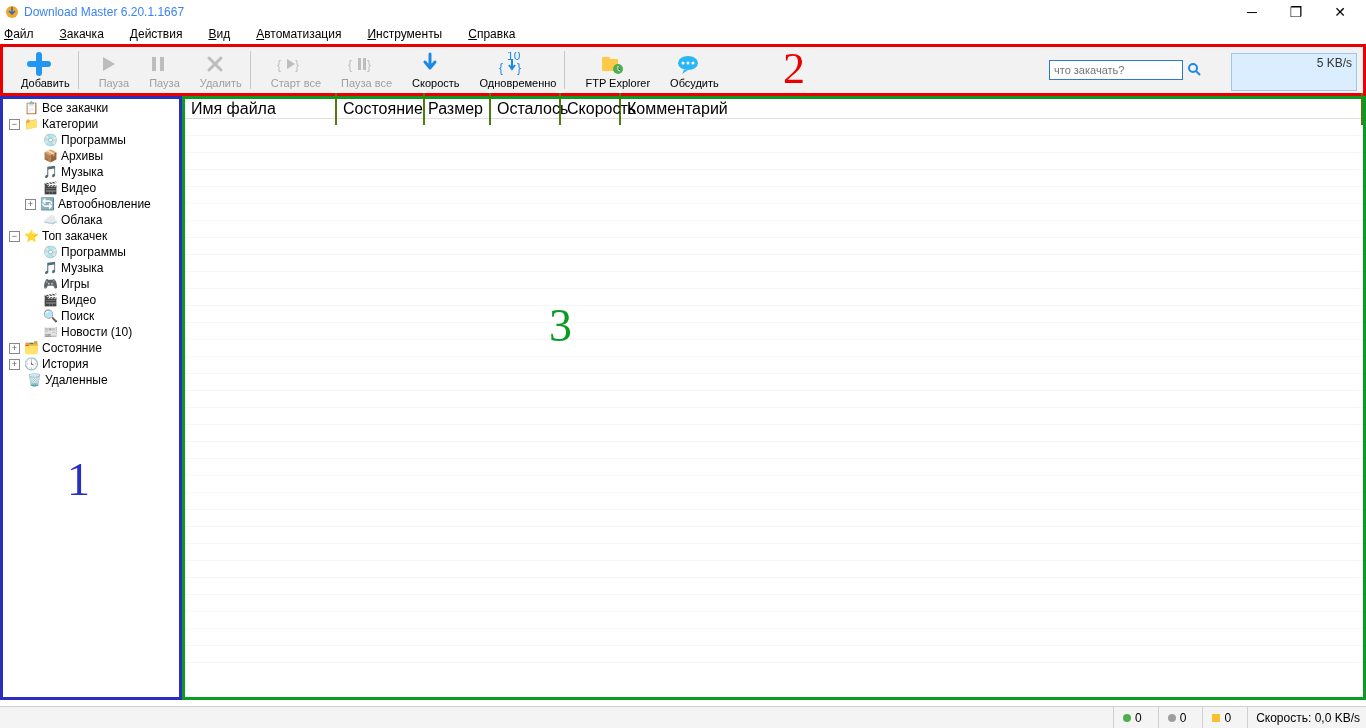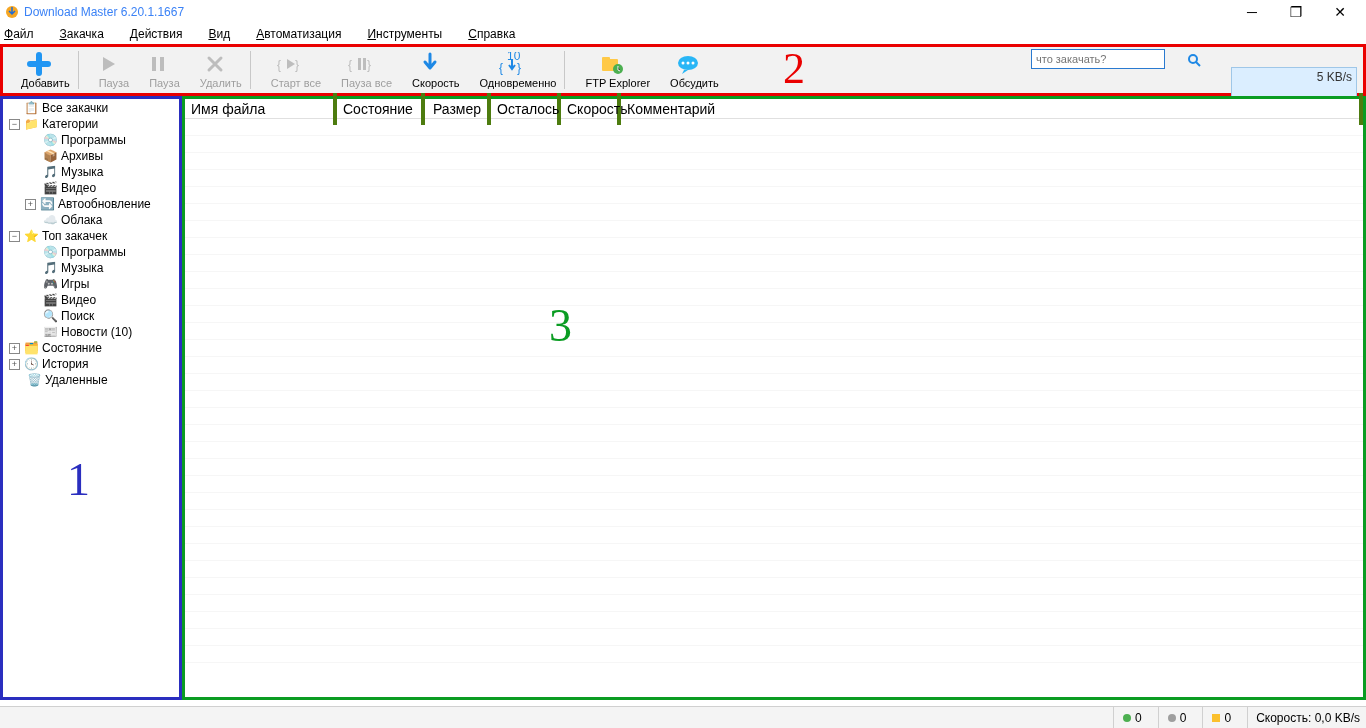--- a/index.html
+++ b/index.html
@@ -15,39 +15,39 @@
 .menubar span { font-size:12px; color:#000; border-bottom:1px solid transparent; }
 .menubar span::first-letter { text-decoration:underline; }
 
 .toolbar { height:52px; border:3px solid #ea0000; display:flex; align-items:center; background:#f2f2f2; position:relative; padding:1px 2px; }
 .tbtn { display:flex; flex-direction:column; align-items:center; justify-content:center; height:46px; min-width:42px; padding:0 4px; cursor:pointer; }
 .tbtn .ic { height:26px; display:flex; align-items:center; justify-content:center; }
 .tbtn .lbl { font-size:11px; line-height:12px; color:#000;margin-left:12px; }
 .tbtn.dis .lbl { color:#9e9e9e; }
 .tsep { width:1px; height:38px; background:#c8c8c8; margin:0 4px; }
 .annot2 { font-family:Georgia,serif; font-size:44px; color:#ea0000; position:absolute; left:780px; top:-4px; pointer-events:none; }
-.toolbar .srch { position:absolute; right:160px; top:2px; display:flex; align-items:flex-end; gap:22px;}
+.toolbar .srch { position:absolute; right:160px; top:13px; display:flex; align-items:center; gap:4px;}
 .toolbar .srch input { width:134px; height:20px; border:1px solid #2a7ad0; padding:0 4px; font-size:11px; color:#888;}
-.speedbox { position:absolute; right:6px; top:20px; width:126px; height:38px; background:#dbeeff; border:1px solid #9fc7e8; font-size:10px; color:#333; text-align:right; padding:2px 4px;}
+.speedbox { position:absolute; right:6px; top:6px; width:126px; height:38px; background:#dbeeff; border:1px solid #9fc7e8; font-size:10px; color:#333; text-align:right; padding:2px 4px;}
 
 .workspace { display:flex; height:604px; }
 .sidebar { width:182px; height:100%; border:3px solid #2a2ebf; overflow:hidden; background:#fff; position:relative;}
 .tree { padding:1px 0 0 0; }
 .node { display:flex; align-items:center; height:16px; line-height:16px; font-size:12px; white-space:nowrap;}
 .tw { display:inline-block; width:11px; height:11px; border:1px solid #888; font-size:9px; line-height:9px; text-align:center; color:#555; margin-right:2px;}
 .tw.blank { border:none; }
 .pad1 { padding-left:6px; } .pad2 { padding-left:22px; } .pad3 { padding-left:38px; }
 .node .nic { width:16px; height:16px; display:inline-flex; align-items:center; justify-content:center; margin:0 2px;}
 .node .txt { }
 .node.bold .txt { font-weight:normal; }
 .annot1 { font-family:Georgia,serif; font-size:46px; color:#2a2ebf; position:absolute; left:64px; top:354px; pointer-events:none;}
 
 .main { flex:1; height:100%; border:3px solid #0a9c22; background:#fff; position:relative;}
 .colhdr { height:20px; display:flex; align-items:center; border-bottom:1px solid #e0e0e0; }
-.colhdr span { font-size:14px; color:#000; padding:16px 6px; border-right:4px solid #4d7c0f; height:100%; display:flex; align-items:center;}
+.colhdr span { font-size:16px; color:#000; padding:16px 6px; border-right:2px solid #4d7c0f; height:100%; display:flex; align-items:center;}
 .rows { height:calc(100% - 20px); }
 .row { height:17px; border-bottom:1px solid #f6f6f6; }
 .annot3 { font-family:Georgia,serif; font-size:46px; color:#0a9c22; position:absolute; left:364px; top:200px; pointer-events:none;}
 
 .status { position:absolute; bottom:0; left:0; right:0; height:22px; border-top:1px solid #d0d0d0; background:#f4f4f4; display:flex; align-items:center; justify-content:flex-end; padding:0 6px; gap:16px; font-size:11px;}
 .status .cell { display:flex; align-items:center; gap:3px; border-left:1px solid #d0d0d0; padding-left:8px; height:100%;}
 
 svg { display:block; }
 </style>
 </head>

